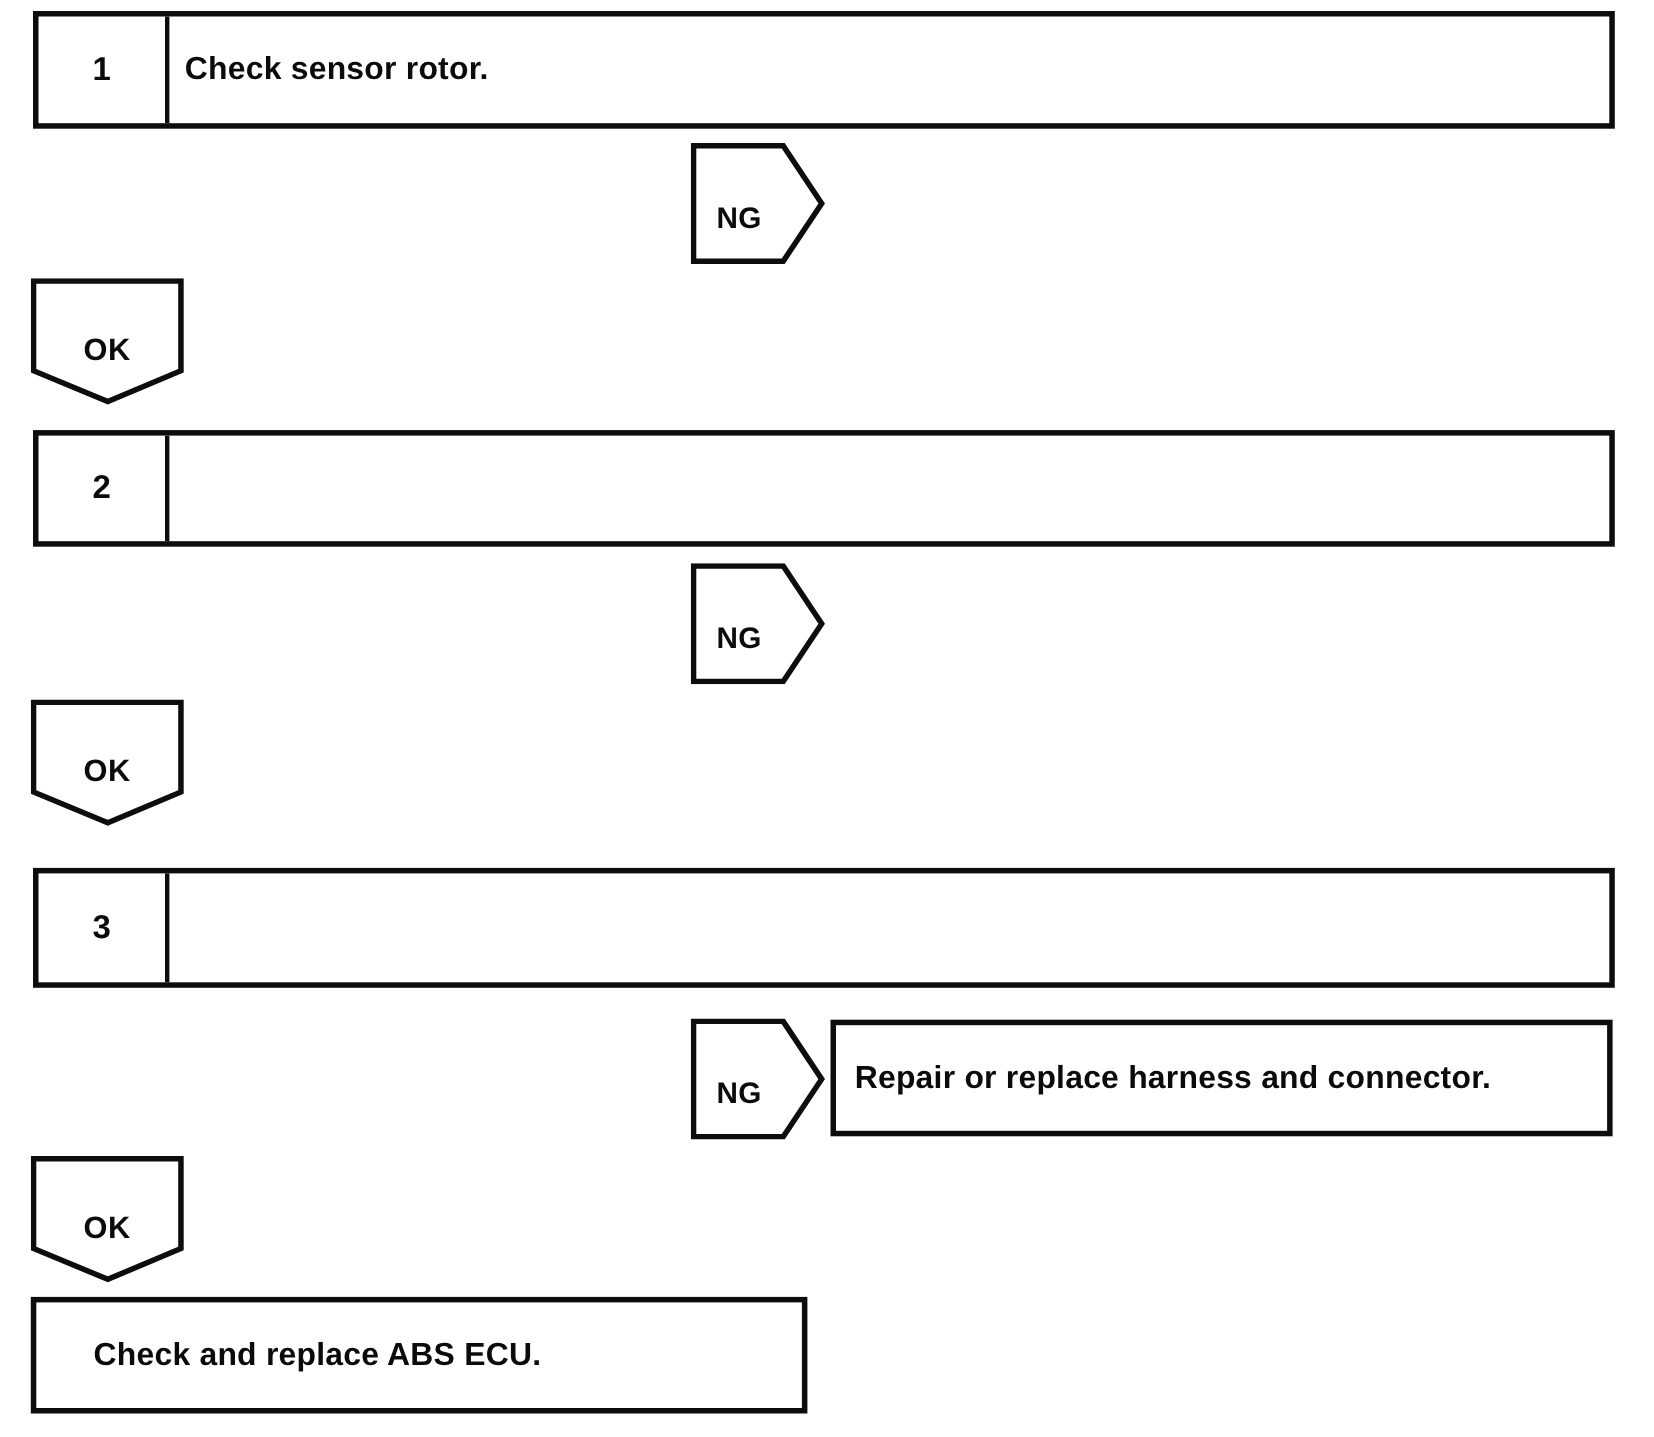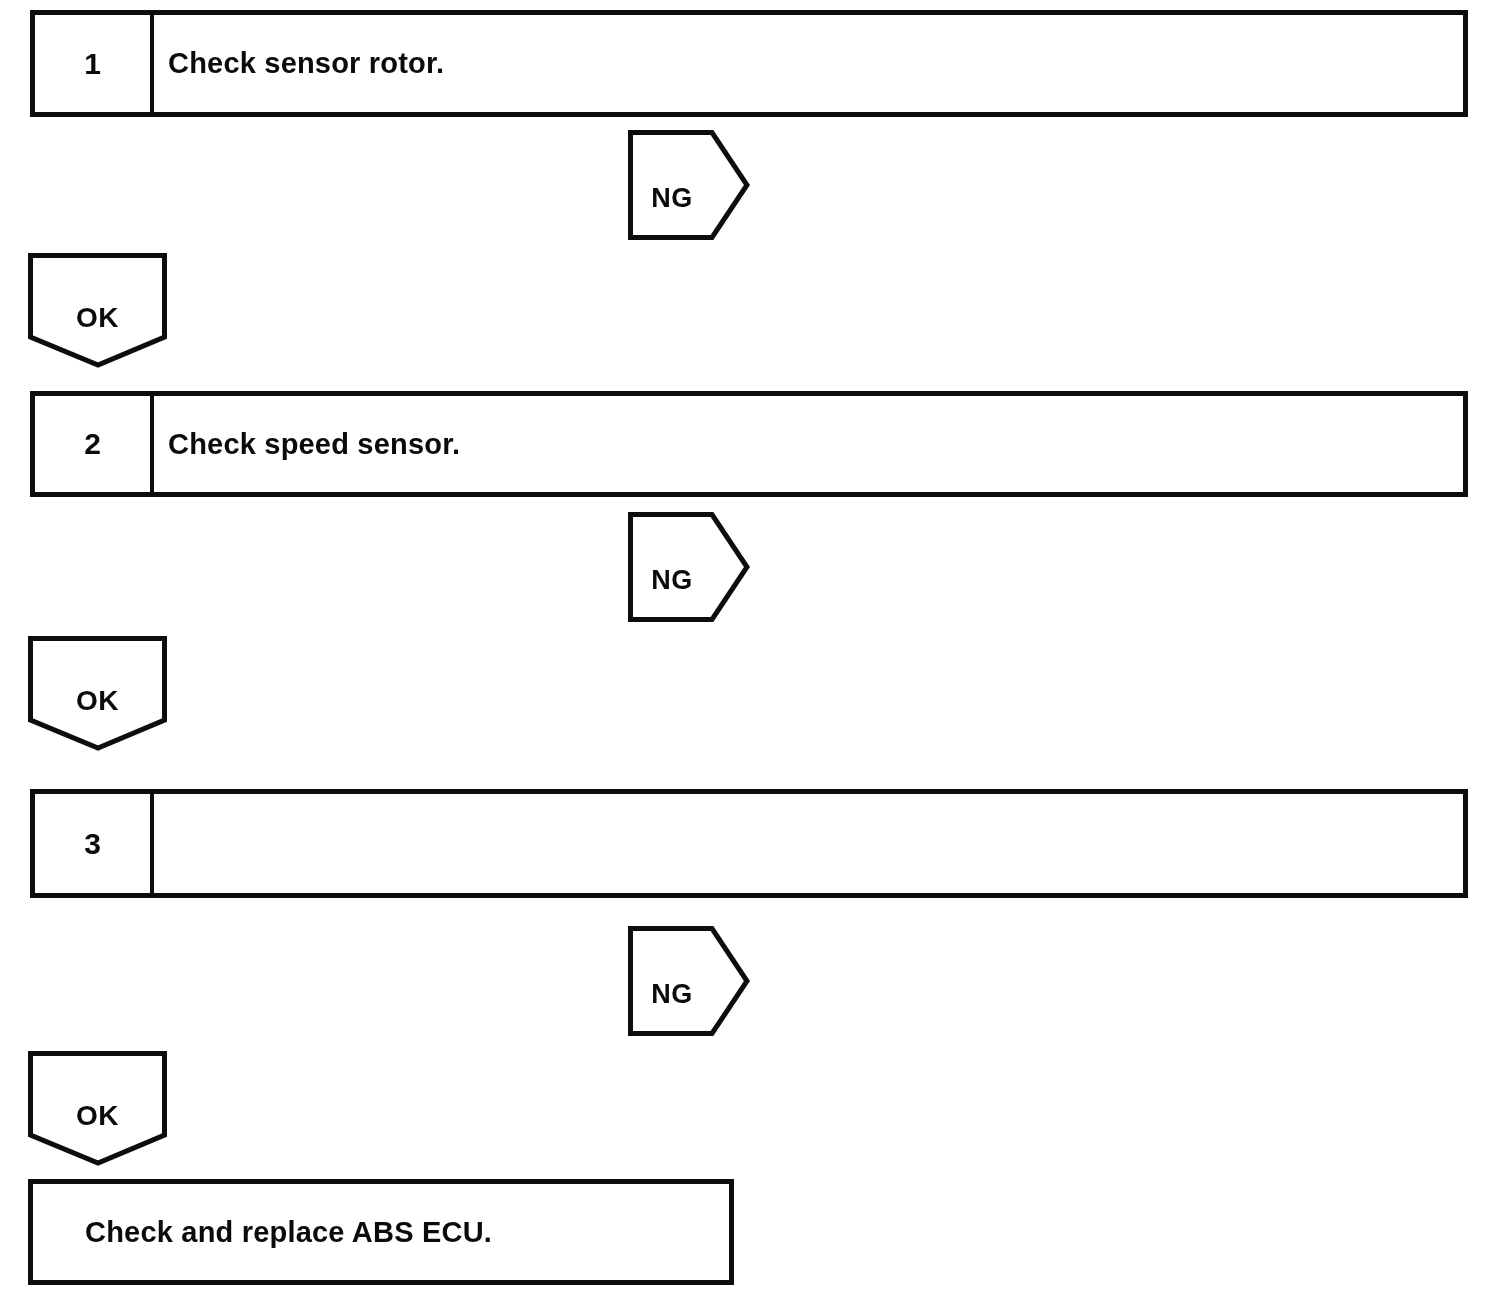--- a/index.html
+++ b/index.html
@@ -119,21 +119,20 @@
 
   <div class="pent ok-pent" style="left:28px; top:253px;">
     <svg width="140" height="116" viewBox="0 0 140 116">
       <polygon points="2.5,2.5 136.5,2.5 136.5,84 70,112 2.5,84" fill="#ffffff" stroke="#0d0d0d" stroke-width="5" stroke-linejoin="miter"></polygon>
     </svg>
     <span class="lbl">OK</span>
   </div>
 
   <div class="pbox" style="left:30px; top:391px; width:1438px; height:106px;">
     <div class="num-cell">2</div>
-    <div class="instr">Check speed sensor.</div>
   </div>
 
   <div class="pent ng-pent" style="left:628px; top:512px;">
     <svg width="122" height="110" viewBox="0 0 122 110">
       <polygon points="2.5,2.5 84,2.5 119,55 84,107.5 2.5,107.5" fill="#ffffff" stroke="#0d0d0d" stroke-width="5" stroke-linejoin="miter"></polygon>
     </svg>
     <span class="lbl">NG</span>
   </div>
 
 
@@ -148,20 +147,23 @@
     <div class="num-cell">3</div>
   </div>
 
   <div class="pent ng-pent" style="left:628px; top:926px;">
     <svg width="122" height="110" viewBox="0 0 122 110">
       <polygon points="2.5,2.5 84,2.5 119,55 84,107.5 2.5,107.5" fill="#ffffff" stroke="#0d0d0d" stroke-width="5" stroke-linejoin="miter"></polygon>
     </svg>
     <span class="lbl">NG</span>
   </div>
 
+  <div class="result-box" style="left:755px; top:927px; width:711px; height:106px;">
+    <span>Repair or replace harness and connector.</span>
+  </div>
 
   <div class="pent ok-pent" style="left:28px; top:1051px;">
     <svg width="140" height="116" viewBox="0 0 140 116">
       <polygon points="2.5,2.5 136.5,2.5 136.5,84 70,112 2.5,84" fill="#ffffff" stroke="#0d0d0d" stroke-width="5" stroke-linejoin="miter"></polygon>
     </svg>
     <span class="lbl">OK</span>
   </div>
 
   <div class="final-box" style="left:28px; top:1179px; width:706px; height:106px;">
     <span>Check and replace ABS ECU.</span>

